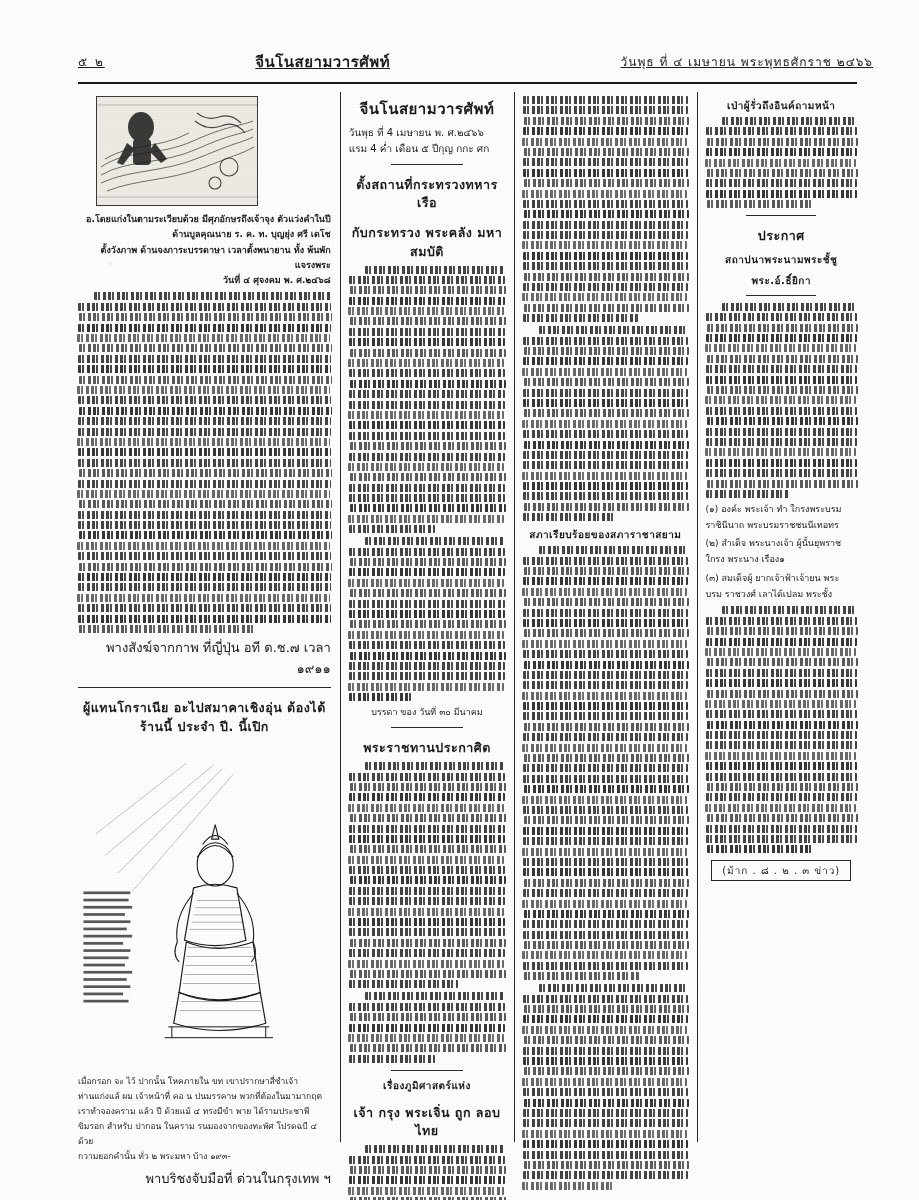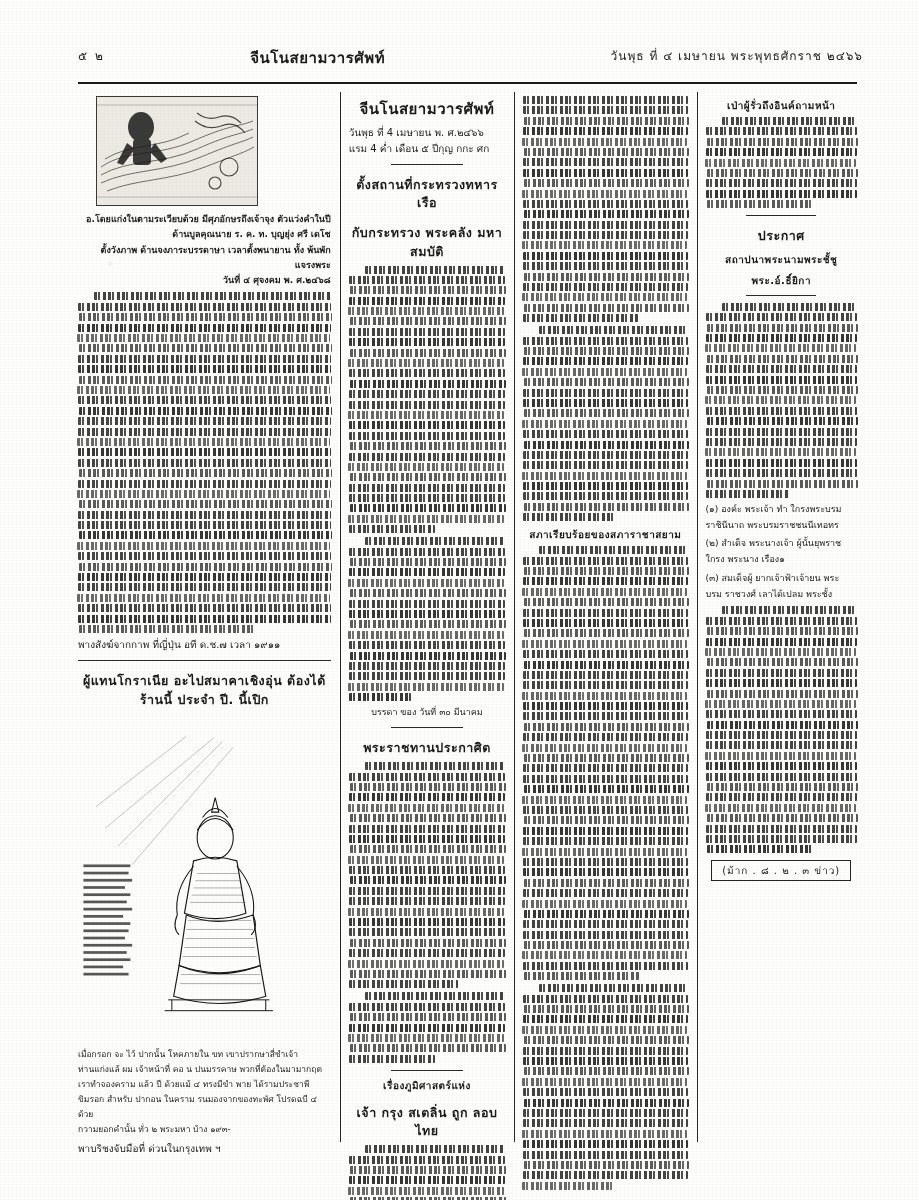--- a/index.html
+++ b/index.html
@@ -35,27 +35,28 @@
     opacity: .5;
     background-image:
       repeating-linear-gradient(0deg, rgba(0,0,0,0.025) 0 1px, rgba(0,0,0,0) 1px 3px),
       repeating-linear-gradient(90deg, rgba(0,0,0,0.018) 0 1px, rgba(0,0,0,0) 1px 4px);
   }
 
   
   .masthead {
     position: absolute;
     left: 78px;
-    right: 56px;
+    right: 46px;
     top: 46px;
     height: 34px;
     display: flex;
-    align-items: flex-start;
+    align-items: center;
     justify-content: space-between;
     font-size: 11px;
+    text-decoration: underline;
   }
   .masthead .folio {
     font-size: 12px;
     letter-spacing: 2px;
     padding-bottom: 3px;
   }
   .masthead .paper-name {
     font-size: 15px;
     font-weight: bold;
     letter-spacing: .5px;
@@ -116,21 +117,22 @@
   .h-lg { font-size: 15px; }
   .h-md { font-size: 12.5px; margin-top: 11px; }
   .h-sm { font-size: 10px; }
   .subline {
     text-align: left;
     font-size: 10px;
     line-height: 1.6;
     margin: 2px 0 6px;
   }
   .sig {
-    font-size: 10px;
+    text-align: right;
+    font-size: 13px;
     margin: 4px 0 2px;
   }
 
   
   .body-text {
     margin: 4px 0;
   }
   .body-text .ln {
     height: 8px;
     margin-bottom: 2.4px;
@@ -493,21 +495,21 @@
           <div class="ln"></div>
           <div class="ln"></div>
           <div class="ln"></div>
         <div class="ln"></div>
           <div class="ln"></div>
           <div class="ln short-55"></div>
       </div>
 
       <div class="hr-short"></div>
       <div class="headline h-sm">เรื่องภูมิศาสตร์แห่ง</div>
-      <div class="headline h-md">เจ้า กรุง สเตลิ่น ถูก ลอบ ไทย</div>
+      <div class="headline h-md">เจ้า กรุง พระเจิ่น ถูก ลอบ ไทย</div>
 
       <div class="body-text">
         <div class="ln indent"></div>
           <div class="ln"></div>
           <div class="ln"></div>
           <div class="ln"></div>
         <div class="ln"></div>
           <div class="ln"></div>
           <div class="ln"></div>
           <div class="ln"></div>

